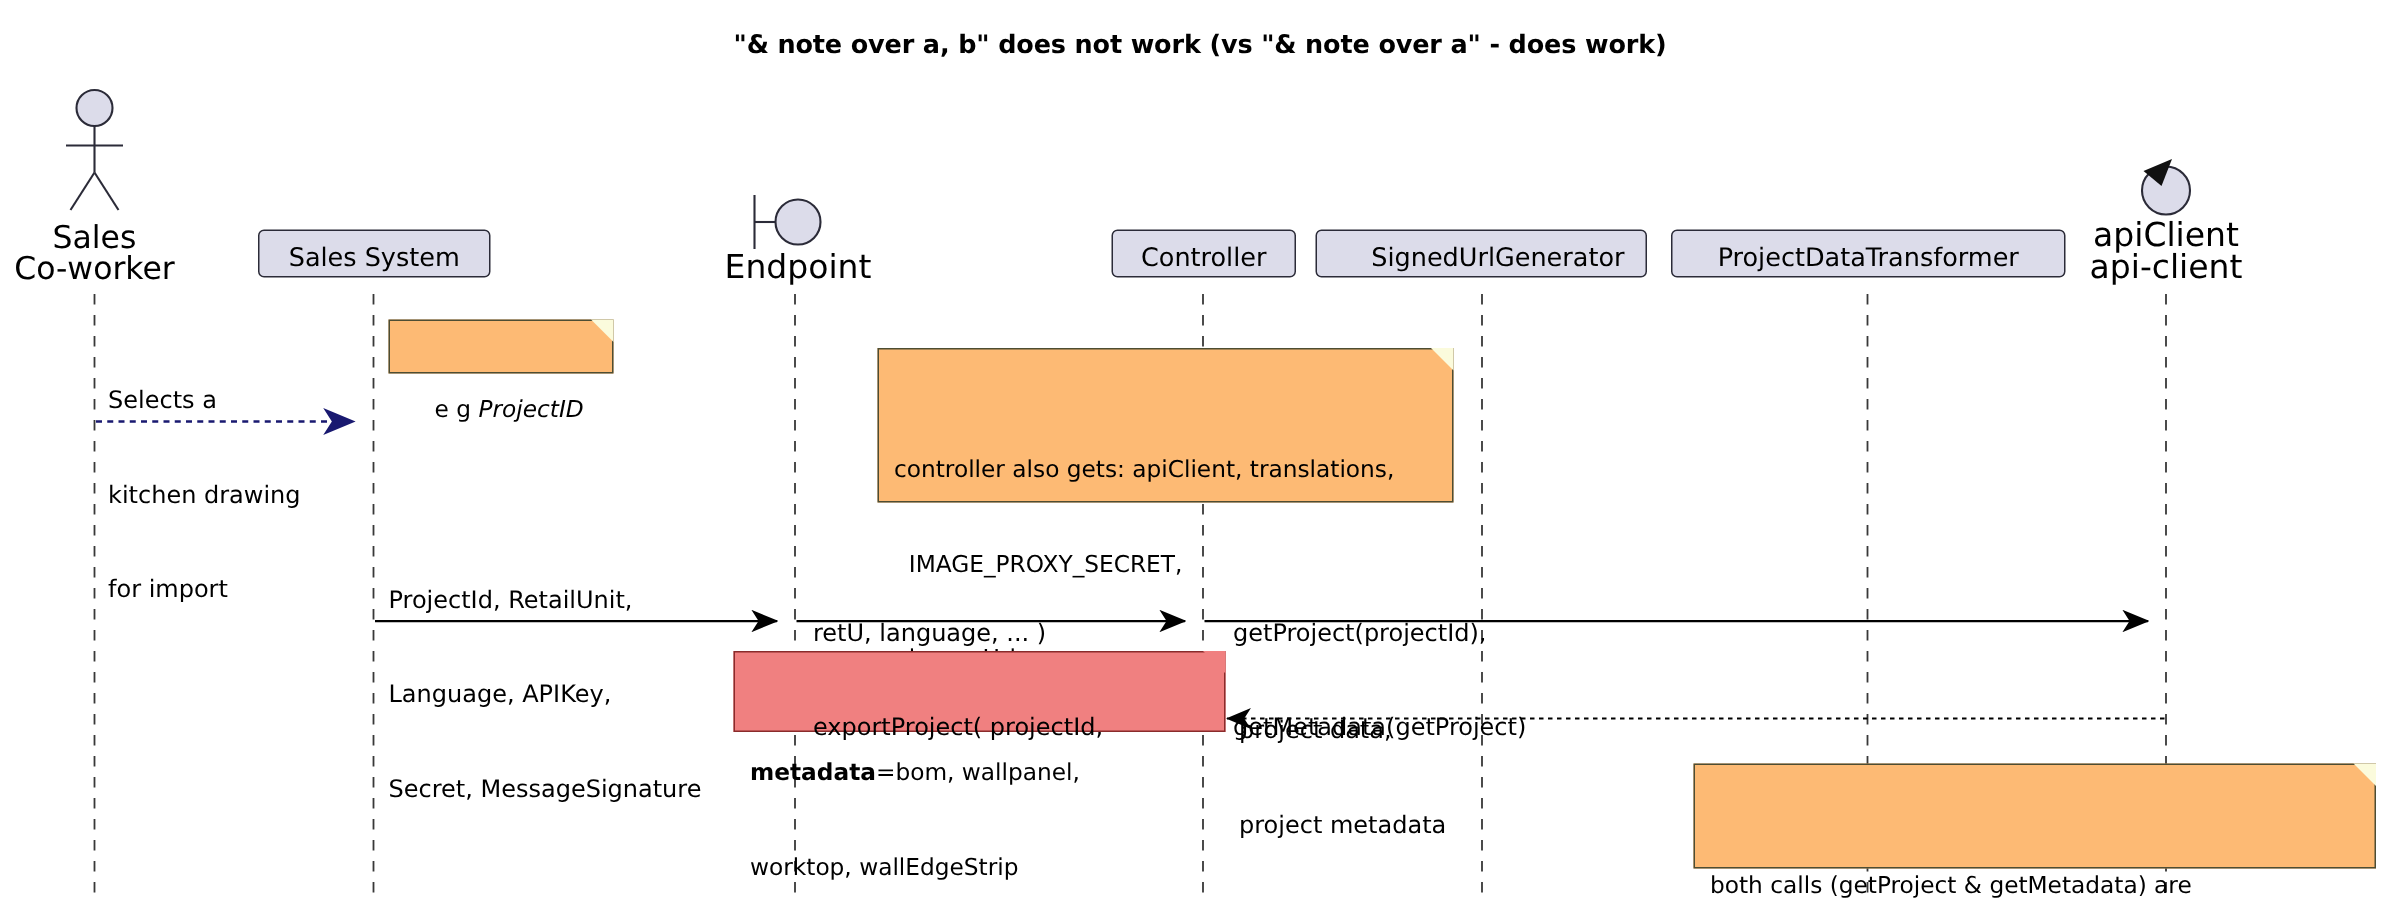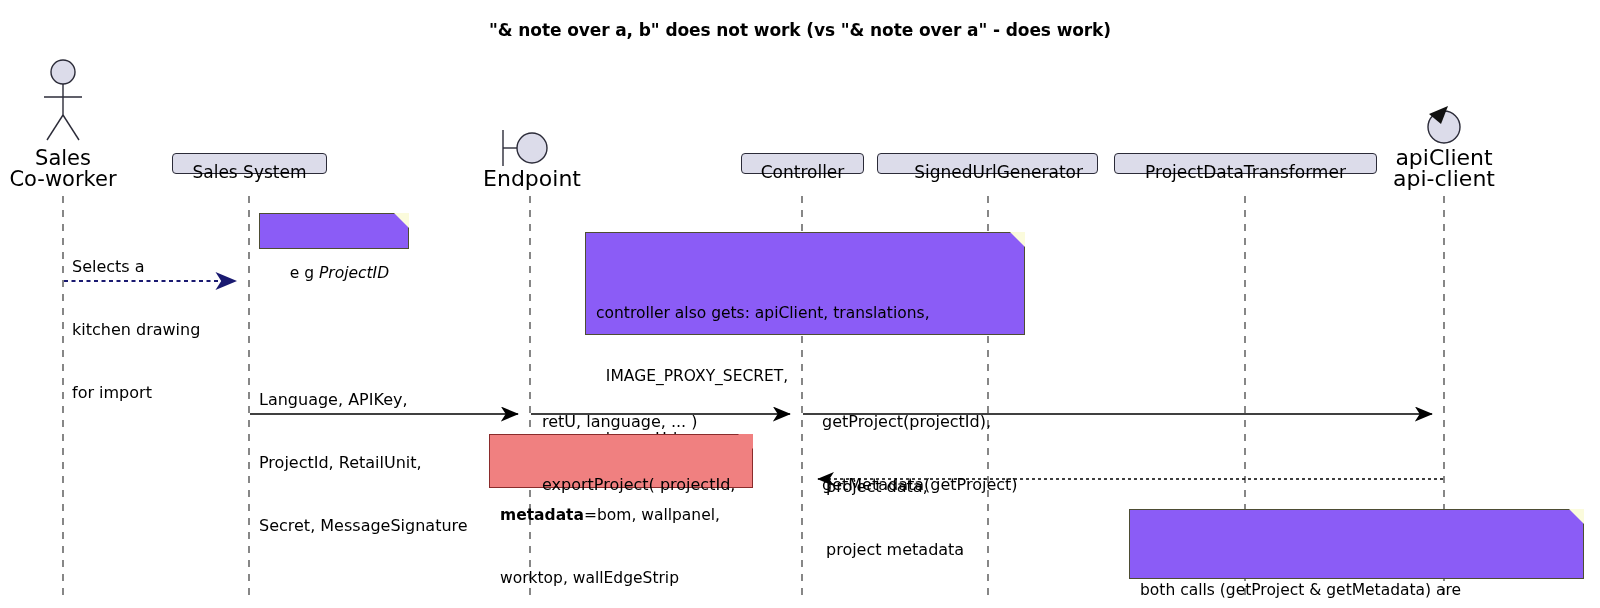--- a/index.html
+++ b/index.html
@@ -35,21 +35,21 @@
     white-space: nowrap;
   }
 
   
   .participant-box {
     position: absolute;
     box-sizing: border-box;
     background: #DCDCEA;
     border: 1.3px solid #2b2b38;
     border-radius: 4px;
-    height: 21px;
+    height: 32px;
     line-height: 36px;
     text-align: center;
     font-size: 17px;
     white-space: nowrap;
     padding: 0 14px;
   }
   .actor-label {
     position: absolute;
     text-align: center;
     font-size: 21px;
@@ -67,21 +67,21 @@
   
   .note {
     position: absolute;
     box-sizing: border-box;
     border: 1.2px solid #5c5c42;
     font-size: 15.5px;
     line-height: 21px;
     padding: 7px 10px 8px 10px;
     white-space: pre;
   }
-  .note-yellow { background: #8b5cf6; border-color: #4d4d33; }
+  .note-yellow { background: #fdba74; border-color: #4d4d33; }
   .note-red    { background: #F08080; border-color: #8a2b2b; }
   .note .fold-tri {
     position: absolute;
     top: -1px;
     right: -1px;
     width: 0; height: 0;
     border-left: 15px solid transparent;
     border-top: 15px solid #FBFBDC;
   }
   .note-red .fold-tri { border-top-color: #F08080; }
@@ -184,48 +184,48 @@
   <div class="entity-label" style="left:1374px; top:147px; width:140px;">
     <div>apiClient</div>
     <div>api-client</div>
   </div>
 
   <div class="note note-yellow" style="left:259px; top:213px; width:150px; height:36px;">
     <span class="fold-tri"></span>
     <span>e g </span><span class="i">ProjectID</span>
   </div>
 
-  <div class="note note-yellow" style="left:585px; top:232px; width:440px; height:103px;">
+  <div class="note note-yellow" style="left:585px; top:232px; width:384px; height:103px;">
     <span class="fold-tri"></span>
     <div>controller also gets: apiClient, translations,</div>
     <div>  IMAGE_PROXY_SECRET,</div>
     <div>plannerUrl</div>
   </div>
 
-  <div class="note note-red" style="left:489px; top:434px; width:264px; height:54px;">
+  <div class="note note-red" style="left:489px; top:434px; width:328px; height:54px;">
     <span class="fold-tri"></span>
     <div><span class="b">metadata</span><span>=bom, wallpanel,</span></div>
     <div>worktop, wallEdgeStrip</div>
   </div>
 
   <div class="note note-yellow" style="left:1129px; top:509px; width:455px; height:70px;">
     <span class="fold-tri"></span>
     <div>both calls (getProject &amp; getMetadata) are</div>
     
   </div>
 
   <div class="msg-label" style="left:72px; top:214px;">
     <div>Selects a</div>
     <div>kitchen drawing</div>
     <div>for import</div>
   </div>
 
   <div class="msg-label" style="left:259px; top:347px;">
+    <div>ProjectId, RetailUnit,</div>
     <div>Language, APIKey,</div>
-    <div>ProjectId, RetailUnit,</div>
     <div>Secret, MessageSignature</div>
   </div>
 
   <div class="msg-label" style="left:542px; top:369px;">
     <div>retU, language, ... )</div>
     <div>exportProject( projectId,</div>
   </div>
 
   <div class="msg-label" style="left:812px; top:369px;margin-left:10px;">
     <div>getProject(projectId),</div>

